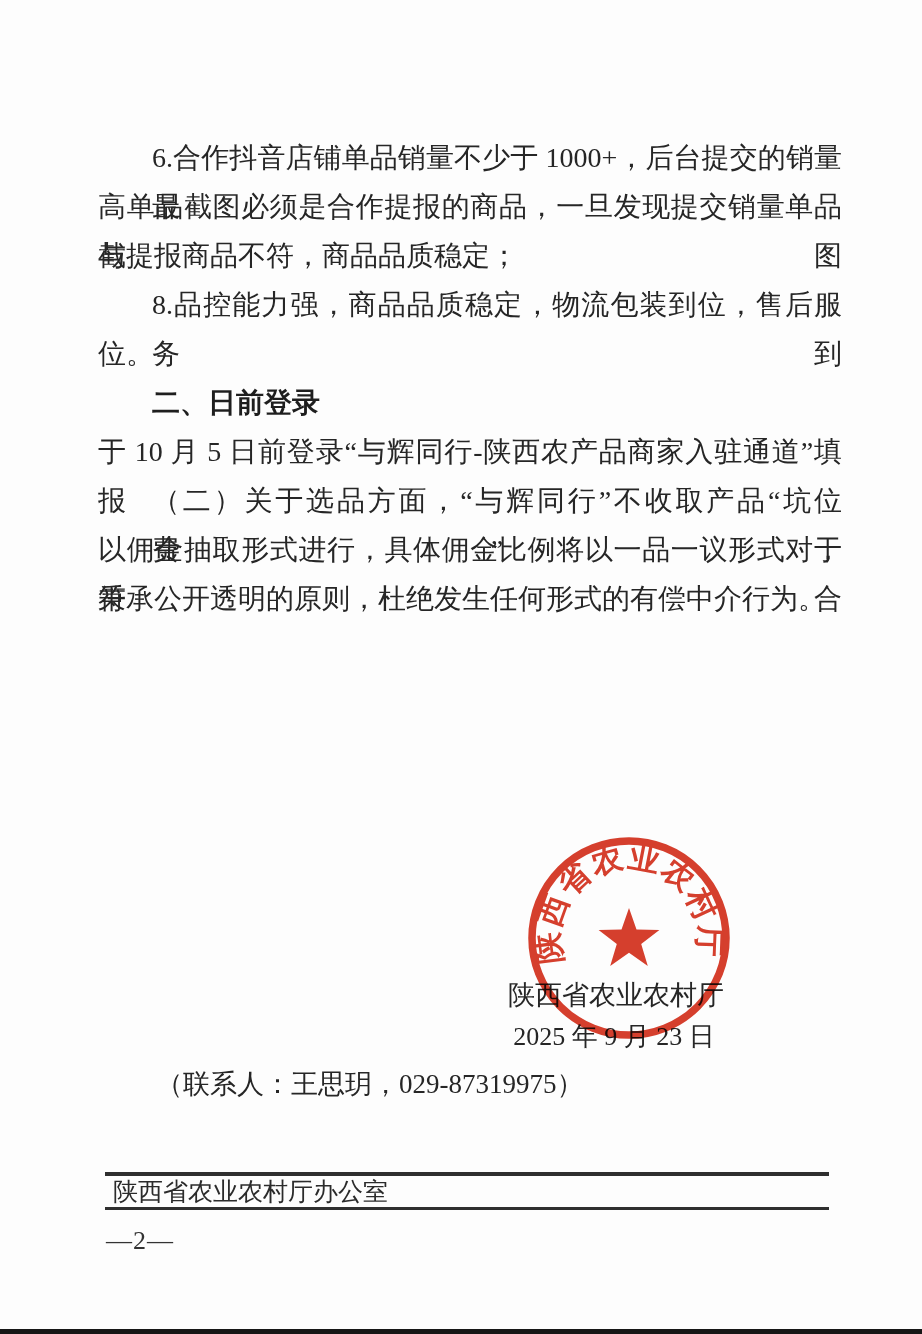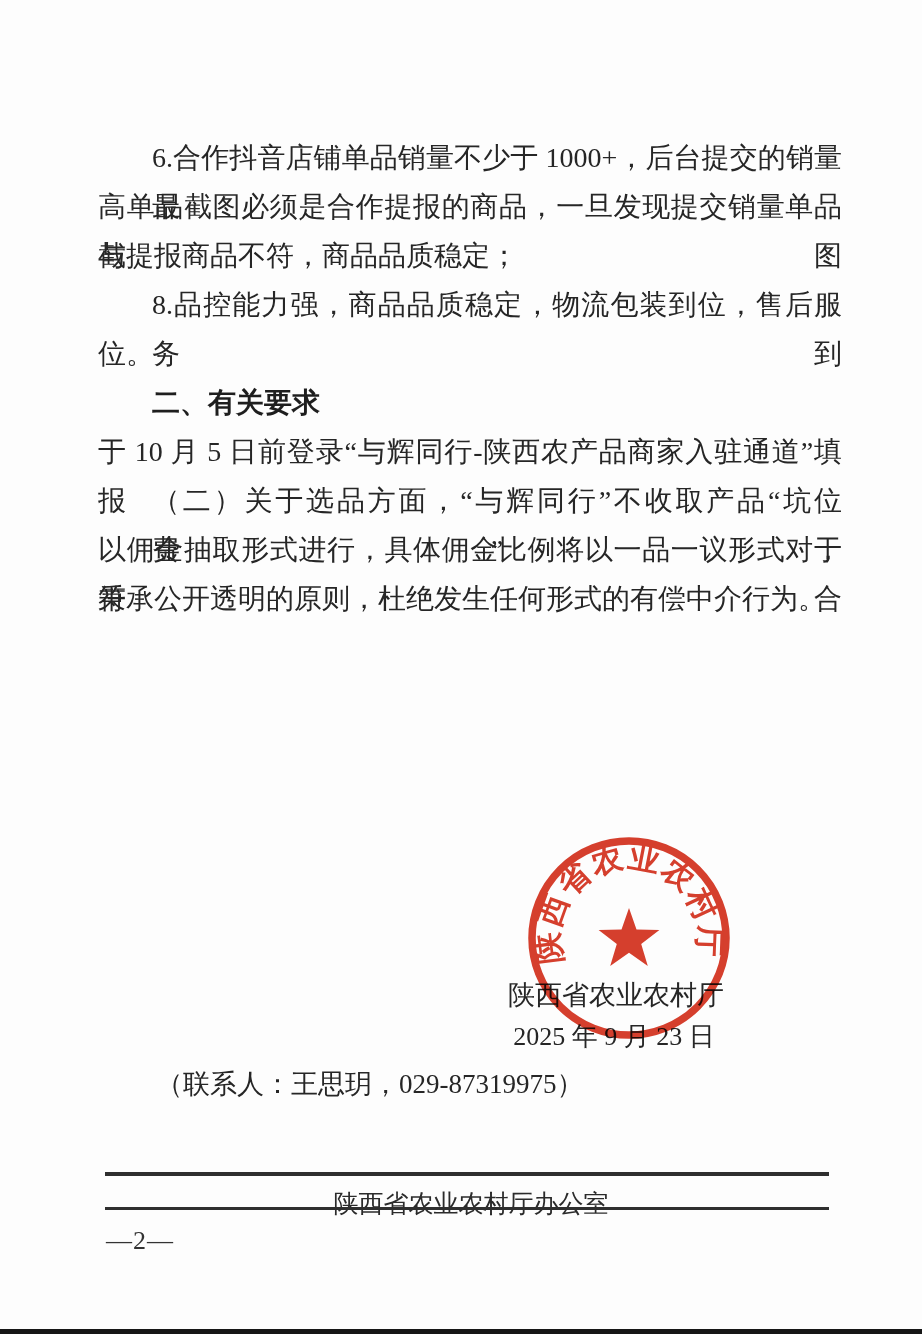--- a/index.html
+++ b/index.html
@@ -56,22 +56,22 @@
     position:absolute;left:524px;top:833px;width:210px;height:210px;
     mix-blend-mode:multiply;
     opacity:.93;
   }
   
   .footer-rule{position:absolute;left:105px;width:724px;background:#2f2f2f;}
   .rule-top{top:1172px;height:4px;}
   .rule-bottom{top:1207px;height:3px;}
   .footer-row{
     position:absolute;left:105px;top:1179px;width:724px;
-    display:flex;justify-content:center;align-items:center;
-    font-size:25px;line-height:26px;color:#2b2b2b;margin-top:12px;
+    display:flex;justify-content:flex-start;align-items:center;
+    font-size:25px;line-height:26px;color:#2b2b2b;
   }
   .footer-office{margin-left:8px;}
   .footer-issued{margin-right:6px;}
   .pagenum{
     position:absolute;left:106px;top:1226px;
     font-size:26px;line-height:30px;color:#333;
     letter-spacing:1px;
   }
   .bottom-bar{
     position:absolute;left:0;bottom:0;width:922px;height:5px;
@@ -82,21 +82,21 @@
 <body>
 
 <div class="page">
 
   <main class="body-text">
     <div class="ln ind just">6.合作抖音店铺单品销量不少于 1000+，后台提交的销量最</div>
     <div class="ln just">高单品截图必须是合作提报的商品，一旦发现提交销量单品截图</div>
     <div class="ln">与提报商品不符，商品品质稳定；</div>
     <div class="ln ind just">8.品控能力强，商品品质稳定，物流包装到位，售后服务到</div>
     <div class="ln">位。</div>
-    <div class="ln ind heading">二、有关要求</div>
+    <div class="ln ind heading">二、日前登录</div>
     <div class="ln just">于 10 月 5 日前登录“与辉同行-陕西农产品商家入驻通道”填报</div>
     <div class="ln ind just">（二）关于选品方面，“与辉同行”不收取产品“坑位费”，</div>
     <div class="ln just">以佣金抽取形式进行，具体佣金比例将以一品一议形式对于符合</div>
     <div class="ln">秉承公开透明的原则，杜绝发生任何形式的有偿中介行为。</div>
   </main>
 
   <div class="sig-name">陕西省农业农村厅</div>
   <div class="sig-date">2025 年 9 月 23 日</div>
 
   <svg class="seal" viewBox="0 0 210 210" xmlns="http://www.w3.org/2000/svg">

